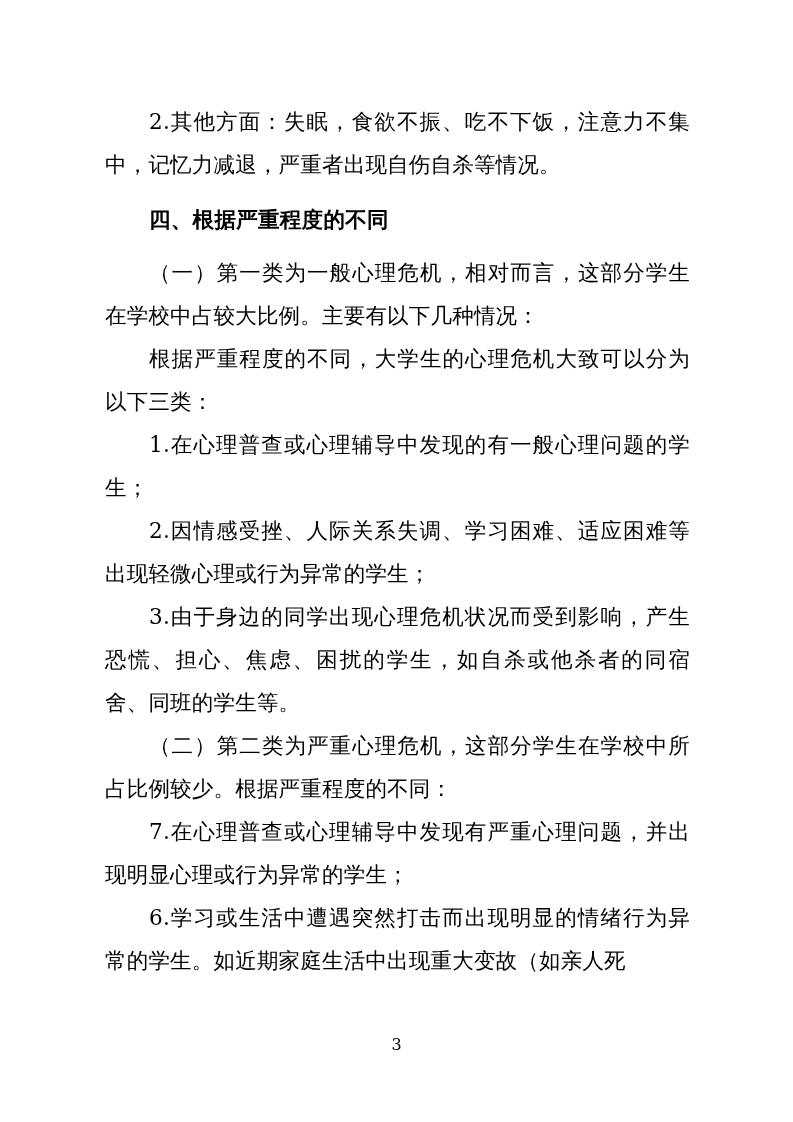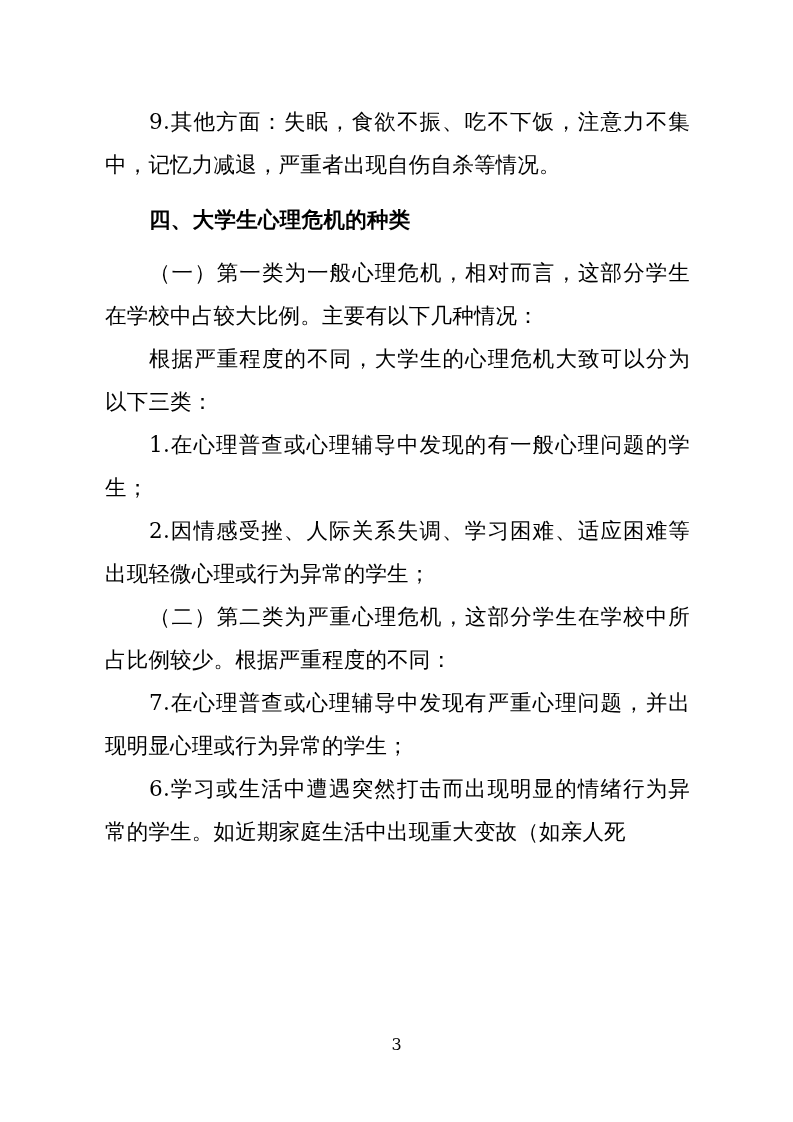--- a/index.html
+++ b/index.html
@@ -54,32 +54,33 @@
     font-family: "DejaVu Serif", "Liberation Serif", serif;
   }
 </style>
 </head>
 <body>
 
 <div class="page">
 
   <div class="content">
 
-    <p class="para indent">9.其他方面：失眠，食欲不振、吃不下饭，注意力不集中，记忆力减退，严重者出现自伤自杀等情况。</p>
+    <p class="para indent">2.其他方面：失眠，食欲不振、吃不下饭，注意力不集中，记忆力减退，严重者出现自伤自杀等情况。</p>
 
-    <h2 class="heading">四、大学生心理危机的种类</h2>
+    <h2 class="heading">四、根据严重程度的不同</h2>
 
     <p class="para indent">（一）第一类为一般心理危机，相对而言，这部分学生在学校中占较大比例。主要有以下几种情况：</p>
 
     <p class="para indent">根据严重程度的不同，大学生的心理危机大致可以分为以下三类：</p>
 
     <p class="para indent">1.在心理普查或心理辅导中发现的有一般心理问题的学生；</p>
 
     <p class="para indent">2.因情感受挫、人际关系失调、学习困难、适应困难等出现轻微心理或行为异常的学生；</p>
 
+    <p class="para indent">3.由于身边的同学出现心理危机状况而受到影响，产生恐慌、担心、焦虑、困扰的学生，如自杀或他杀者的同宿舍、同班的学生等。</p>
 
     <p class="para indent">（二）第二类为严重心理危机，这部分学生在学校中所占比例较少。根据严重程度的不同：</p>
 
     <p class="para indent">7.在心理普查或心理辅导中发现有严重心理问题，并出现明显心理或行为异常的学生；</p>
 
     <p class="para indent">6.学习或生活中遭遇突然打击而出现明显的情绪行为异常的学生。如近期家庭生活中出现重大变故（如亲人死</p>
 
   </div>
 
   <div class="page-number">3</div>

